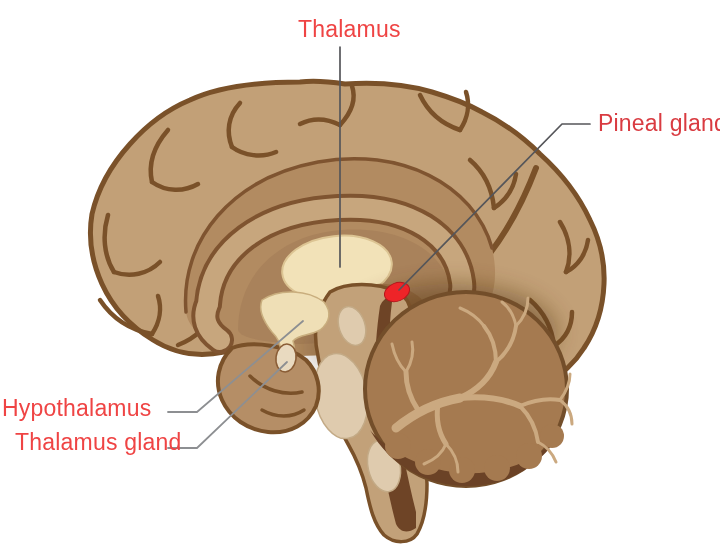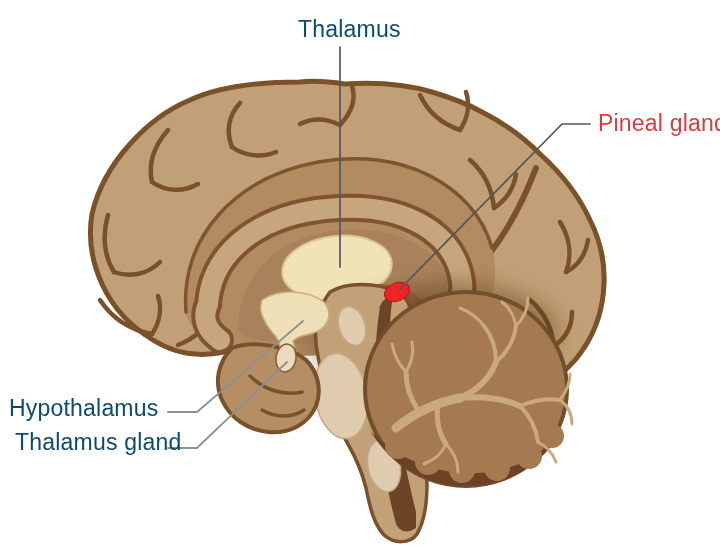--- a/index.html
+++ b/index.html
@@ -1,24 +1,24 @@
 <!DOCTYPE html>
 <html><head>
 <meta charset="utf-8">
 <style>
   html,body{margin:0;padding:0;background:#fff;}
   #stage{position:relative;width:720px;height:547px;background:#fff;overflow:hidden;
          font-family:"Liberation Sans", sans-serif;}
   #brain-svg{position:absolute;left:0;top:0;width:720px;height:547px;}
-  .lbl{position:absolute;font-size:23px;font-weight:500;color:#0c4a6e;
+  .lbl{position:absolute;font-size:23px;font-weight:500;color:#ef4444;
        letter-spacing:0.2px;white-space:nowrap;line-height:1;}
   .lbl.red{color:#d93b41;}
   #label-thalamus{left:298px;top:18px;}
   #label-pineal{left:598px;top:112px;}
-  #label-hypothalamus{left:9px;top:397px;text-align:center;}
+  #label-hypothalamus{left:2px;top:397px;text-align:center;}
   #label-pituitary{left:15px;top:431px;}
 </style>
 </head>
 <body>
 
 <div id="stage">
 
   <svg id="brain-svg" viewBox="0 0 720 547">
     <defs>
       <filter id="soft" x="-50%" y="-50%" width="200%" height="200%">

